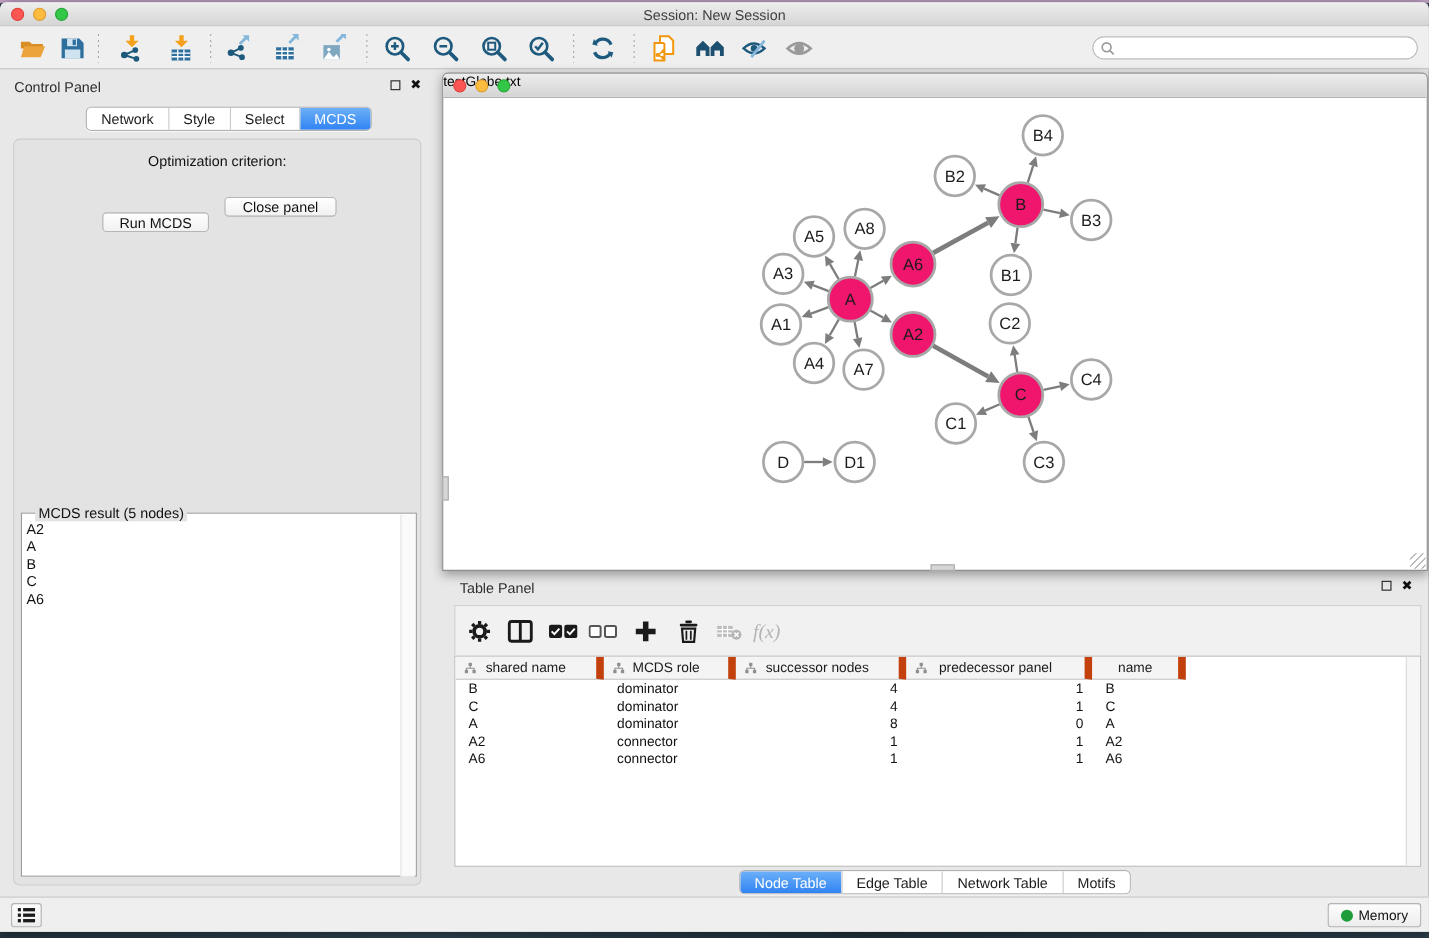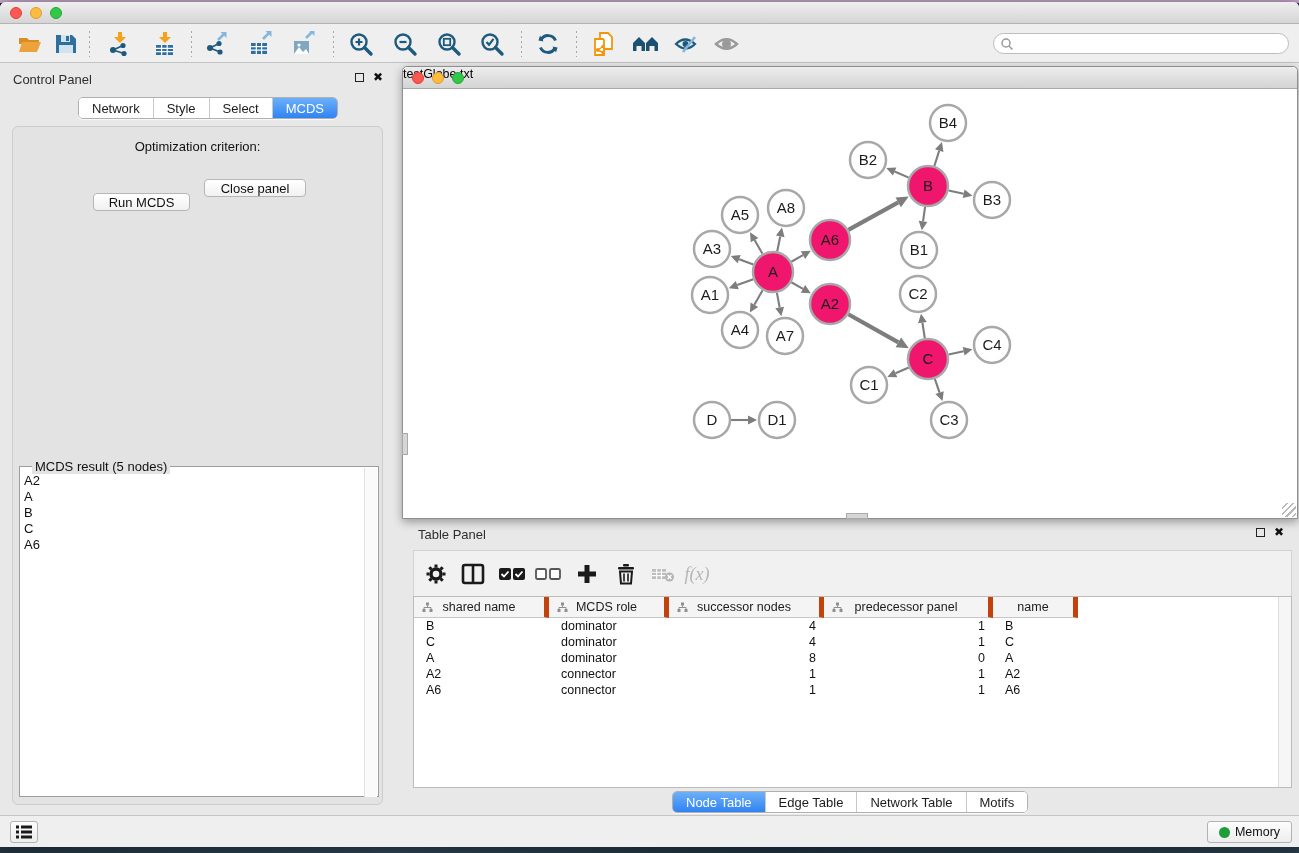--- a/index.html
+++ b/index.html
@@ -92,21 +92,21 @@
   .tp-title { position:absolute; left:418px; top:525px; font-size:13px; color:#2e2e2e; }
   .tp-toolbar { position:absolute; left:413px; top:548px; width:879px; height:46px;
     background:#f1f1f1; border:1px solid #d2d2d2; border-bottom:none; }
   .tp-icon { position:absolute; top:8px; width:30px; height:30px;
     display:flex; align-items:center; justify-content:center; }
   .fx { font-family:"Liberation Serif","DejaVu Serif",serif; font-style:italic;
     font-size:18px; color:#b5b5b5; }
   .tp-table { position:absolute; left:413px; top:594px; width:879px; height:192px;
     background:#fff; border:1px solid #bcbcbc; overflow:hidden; }
   .thead { position:absolute; left:0; top:0; height:21px; display:flex; }
-  .th { position:relative; height:21px; background:#f4f4f4; border-right:5px solid #c2410c;
+  .th { position:relative; height:21px; background:#f4f4f4; border-right:7px solid #c2410c;
     border-bottom:1px solid #c7c7c7; display:flex; align-items:center; justify-content:center;
     font-size:12.5px; color:#1c1c1c; }
   .th .tree { position:absolute; left:8px; top:5px; }
   .tbody { position:absolute; left:0; top:21px; width:100%; }
   .tr { display:flex; height:16px; }
   .td { font-size:12.5px; color:#111; padding:1px 8px 0 12px; white-space:nowrap; }
   .td.num { text-align:right; padding-right:8px; }
   .tp-scroll { position:absolute; right:0; top:0; width:13px; height:100%;
     background:#f6f6f6; border-left:1px solid #dcdcdc; }
 
@@ -125,20 +125,21 @@
   <div class="desktop-top"></div>
 
   <div class="app">
 
     <div class="titlebar">
       <div class="lights">
         <div class="light red"></div>
         <div class="light yellow"></div>
         <div class="light green"></div>
       </div>
+      <div class="title">Session: New Session</div>
     </div>
 
     <div class="toolbar">
       <div class="tb-icon" style="left:14px">
         <svg width="26" height="26" viewBox="0 0 26 26">
             <path d="M2 7h8l2 2h10v4H2z" fill="#d98d25"></path>
             <path d="M2 21l3-10h19l-4 10z" fill="#eda33c"></path>
           </svg>
       </div>
       <div class="tb-icon" style="left:50px">

